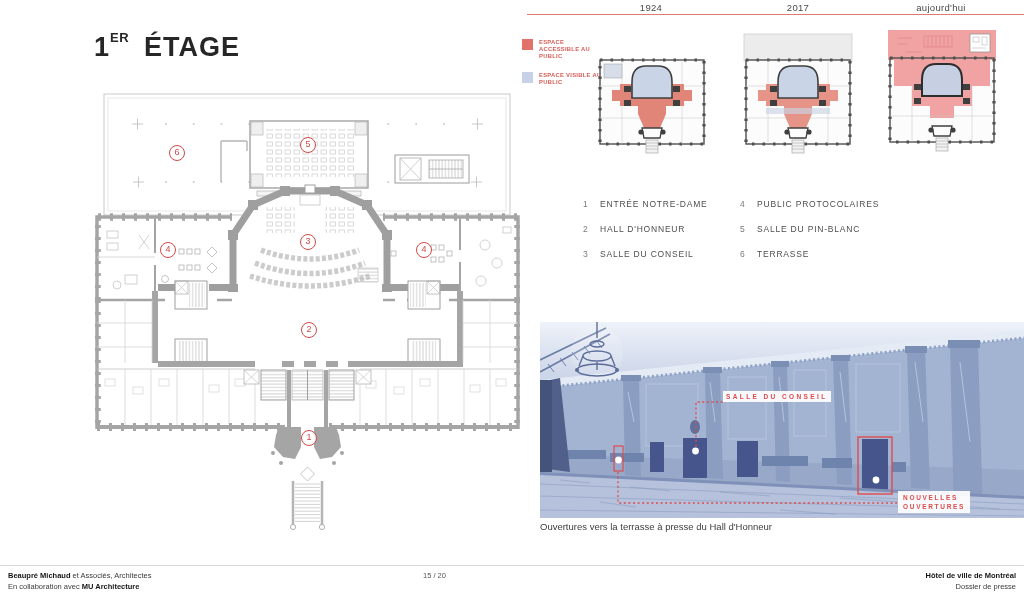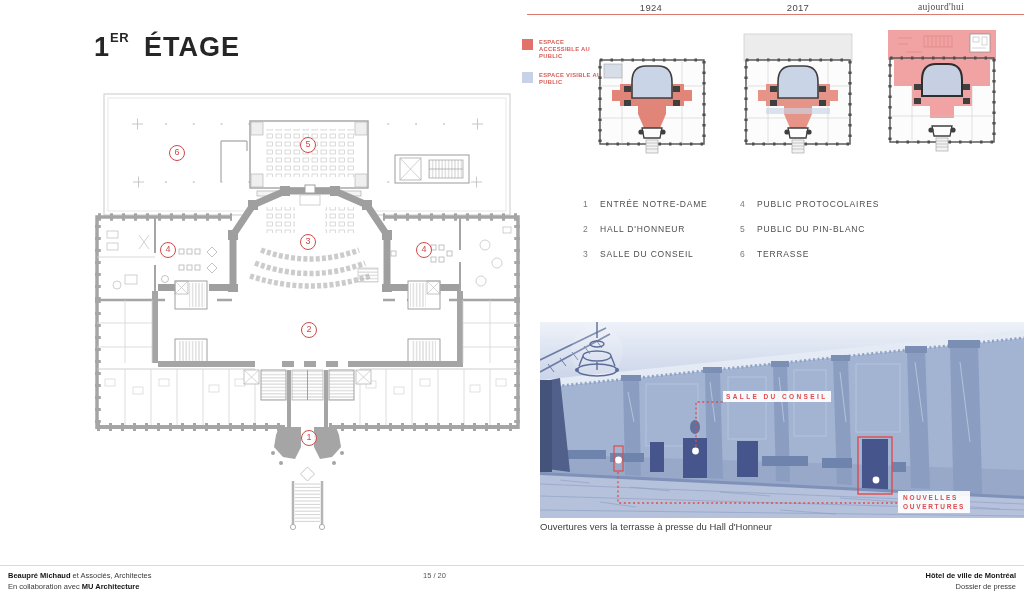--- a/index.html
+++ b/index.html
@@ -260,21 +260,21 @@
     <div class="badge" style="left:206px;top:237px;">2</div>
     <div class="badge" style="left:205px;top:149px;">3</div>
     <div class="badge" style="left:65px;top:157px;">4</div>
     <div class="badge" style="left:321px;top:157px;">4</div>
     <div class="badge" style="left:205px;top:52px;">5</div>
     <div class="badge" style="left:74px;top:60px;">6</div>
   </div>
 
   <span class="year" style="left:651px;">1924</span>
   <span class="year" style="left:798px;">2017</span>
-  <span class="year" style="left:941px;font-family:Liberation Serif, serif;">aujourd'hui</span>
+  <span class="year" style="left:941px;">aujourd'hui</span>
   <div class="timeline-rule"></div>
 
   <div class="legend">
     <div class="legend-item">
       <span class="swatch" style="background:#e2706b;"></span>
       <span class="legend-label">ESPACE ACCESSIBLE AU PUBLIC</span>
     </div>
     <div class="legend-item">
       <span class="swatch" style="background:#c7d2e9;"></span>
       <span class="legend-label">ESPACE VISIBLE AU PUBLIC</span>
@@ -380,21 +380,21 @@
   </div>
 
   <div class="room-list">
     <div class="room-col" style="left:0;">
       <div class="room-row"><span class="room-num">1</span><span>ENTRÉE NOTRE-DAME</span></div>
       <div class="room-row"><span class="room-num">2</span><span>HALL D'HONNEUR</span></div>
       <div class="room-row"><span class="room-num">3</span><span>SALLE DU CONSEIL</span></div>
     </div>
     <div class="room-col" style="left:157px;">
       <div class="room-row"><span class="room-num">4</span><span>PUBLIC PROTOCOLAIRES</span></div>
-      <div class="room-row"><span class="room-num">5</span><span>PUBLIC DU PIN-BLANC</span></div>
+      <div class="room-row"><span class="room-num">5</span><span>SALLE DU PIN-BLANC</span></div>
       <div class="room-row"><span class="room-num">6</span><span>TERRASSE</span></div>
     </div>
   </div>
 
   <div class="photo">
     <svg width="484" height="196" viewBox="0 0 484 196" xmlns="http://www.w3.org/2000/svg">
       <defs>
         <linearGradient id="pg1" x1="0" y1="0" x2="0" y2="1">
           <stop offset="0" stop-color="#eef2f9"></stop>
             <stop offset="1" stop-color="#c9d3e8"></stop>

